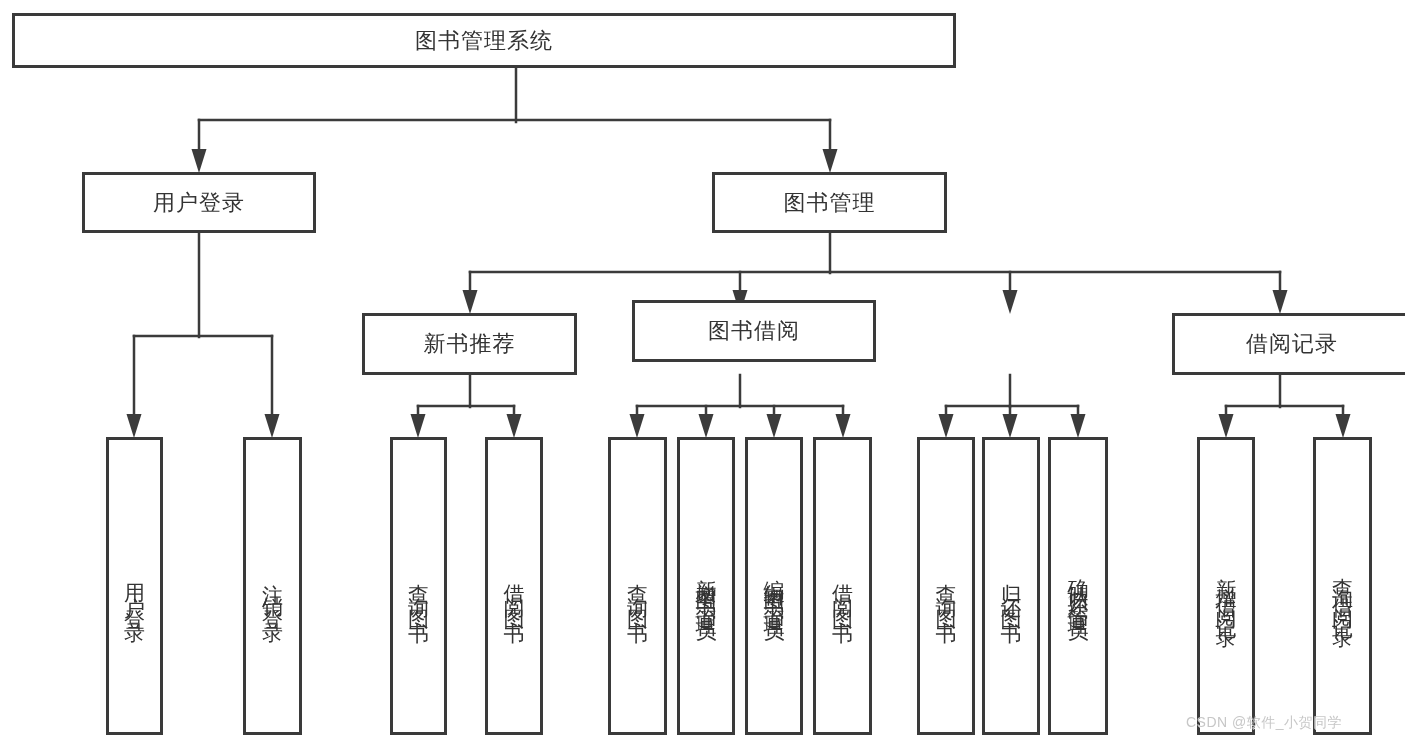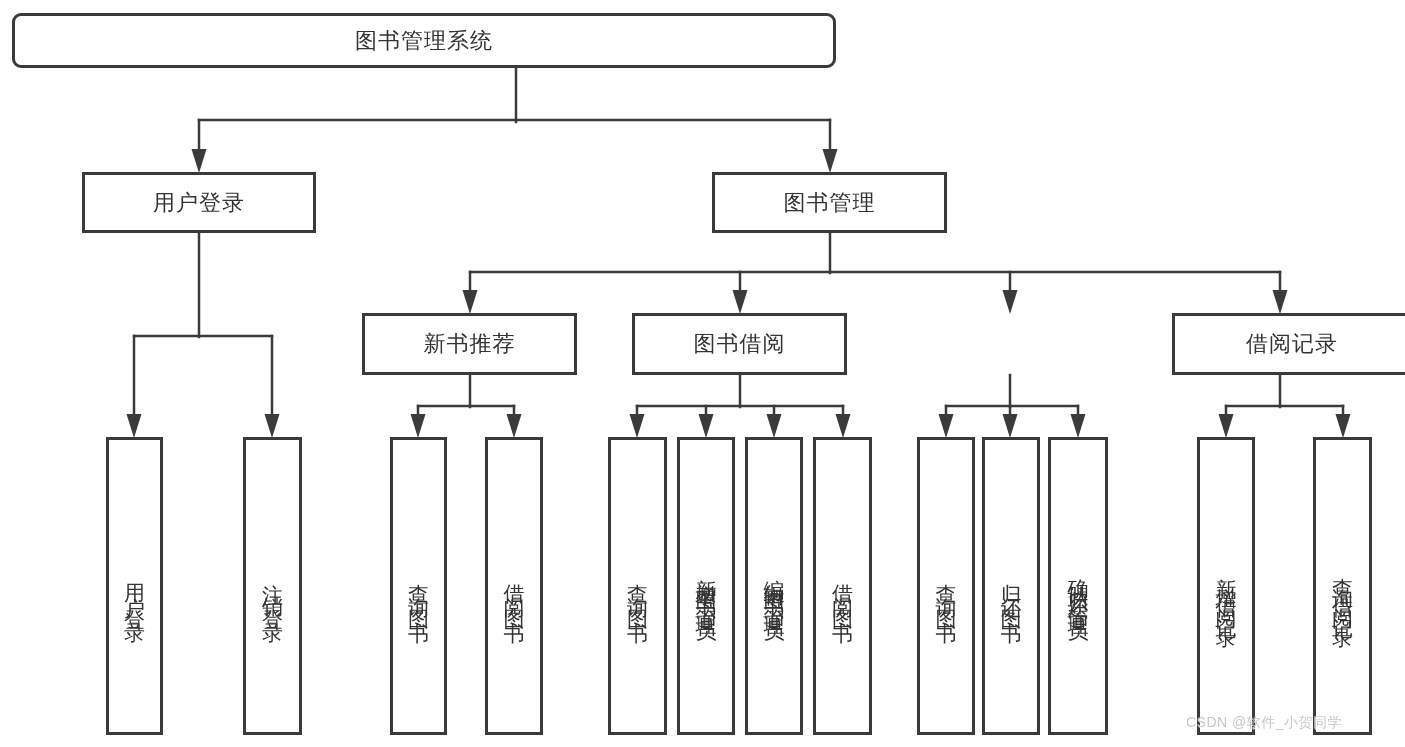--- a/index.html
+++ b/index.html
@@ -39,25 +39,25 @@
     border: 3px solid #3a3a3a;
     display: flex;
     align-items: center;
     justify-content: center;
     z-index: 2;
     font-size: 22px;
     letter-spacing: 1px;
     white-space: nowrap;
   }
   
-  #n-root           { left: 12px;   top: 13px;  width: 824px; height: 55px; border-radius: 9px; }
+  #n-root           { left: 12px;   top: 13px;  width: 944px; height: 55px; }
   #n-user-login     { left: 82px;   top: 172px; width: 234px;  height: 61px; }
   #n-book-mgmt      { left: 712px;  top: 172px; width: 235px;  height: 61px; }
   #n-new-rec        { left: 362px;  top: 313px; width: 215px;  height: 62px; }
-  #n-book-borrow    { left: 632px;  top: 313px; width: 215px;  height: 62px; }
+  #n-book-borrow    { left: 632px;  top: 300px; width: 244px;  height: 62px; }
   #n-current-borrow { left: 902px;  top: 313px; width: 215px;  height: 62px; }
   #n-borrow-records { left: 1172px; top: 313px; width: 240px;  height: 62px; }
   
   .leaf {
     top: 437px;
     height: 298px;
     writing-mode: vertical-rl;
     text-orientation: mixed;
     font-size: 21px;
   }

